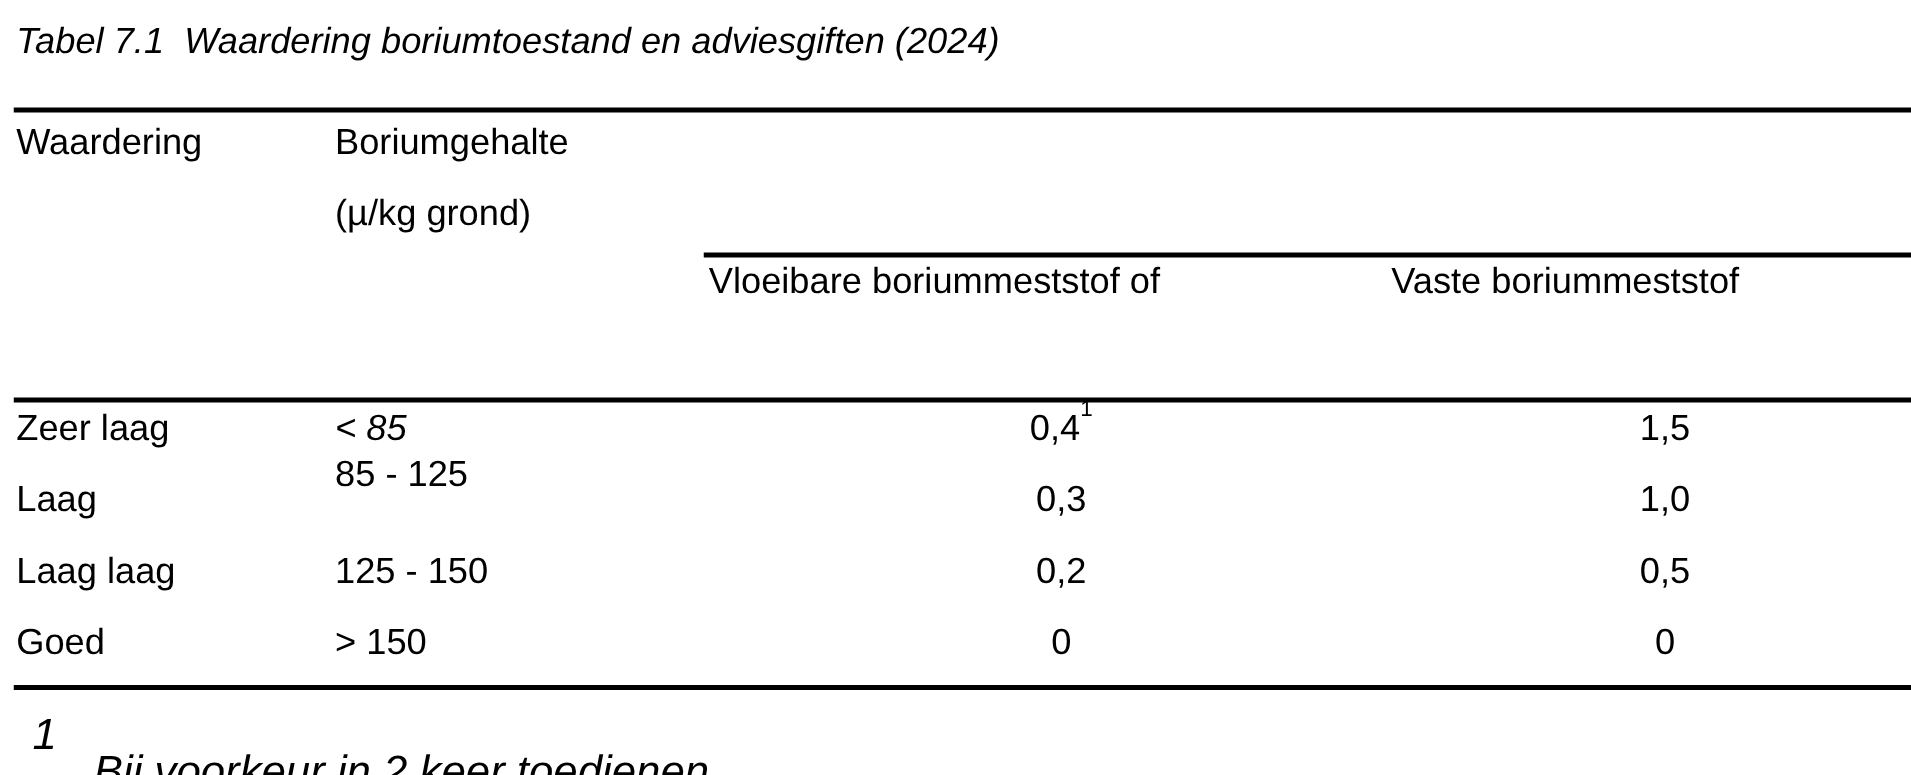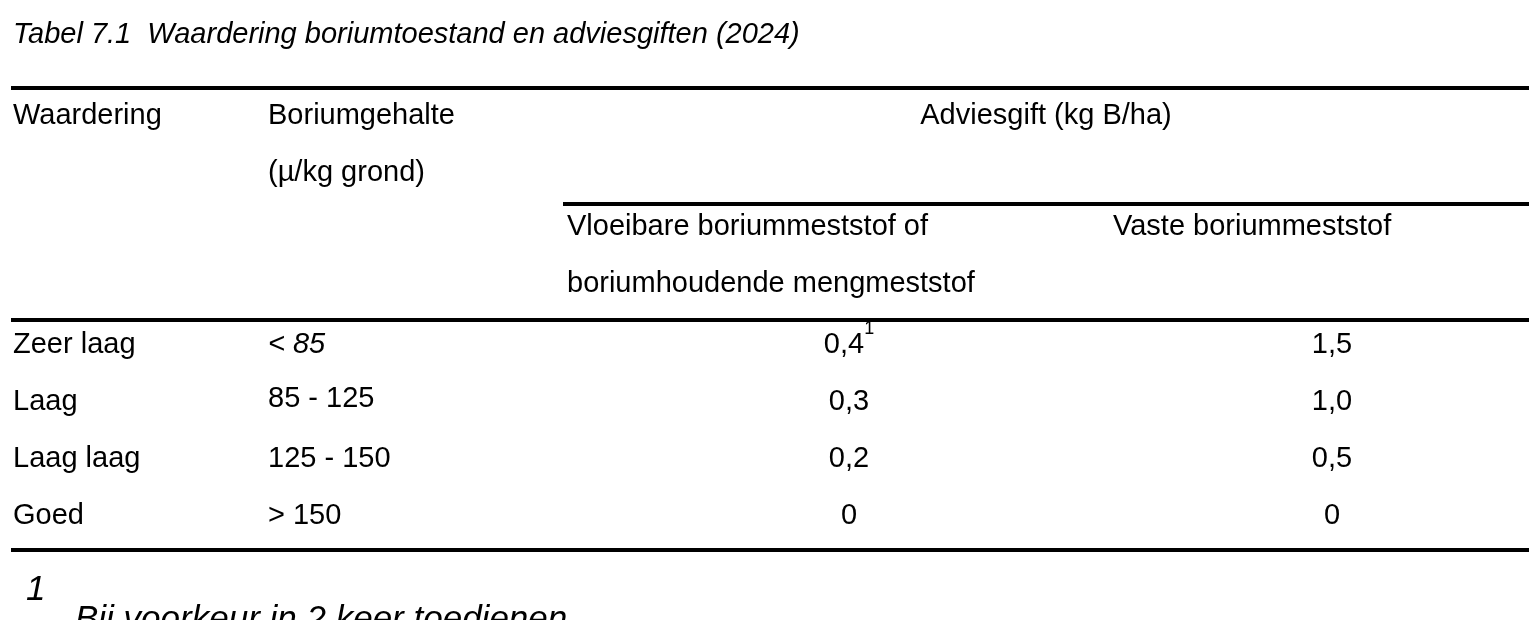--- a/index.html
+++ b/index.html
@@ -44,40 +44,38 @@
 
 <div id="canvas">
 
   <div class="txt italic" style="left:13px; top:18px;">Tabel 7.1  Waardering boriumtoestand en adviesgiften (2024)</div>
 
   <div class="rule" style="left:11px; top:86px; width:1518px;"></div>
 
   <div class="txt" style="left:13px; top:99px;">Waardering</div>
   <div class="txt" style="left:268px; top:156px;">(µ/kg grond)</div>
   <div class="txt" style="left:268px; top:99px;">Boriumgehalte</div>
-  <div class="txt center col3" style="top:99px; left:563px; width:966px;">Adviesgift (kg B/ha)</div>
 
   <div class="rule" style="left:563px; top:202px; width:966px;"></div>
 
   <div class="txt" style="left:567px; top:210px;">Vloeibare boriummeststof of</div>
-  <div class="txt" style="left:567px; top:267px;">boriumhoudende mengmeststof</div>
   <div class="txt" style="left:1113px; top:210px;">Vaste boriummeststof</div>
 
   <div class="rule" style="left:11px; top:318px; width:1518px;"></div>
 
   <div>
     <div class="txt" style="left:13px; top:328px;">Zeer laag</div>
     <div class="txt" style="left:268px; top:328px;font-style:italic;">&lt; 85</div>
     <div class="txt center col3" style="top:328px;"><span>0,4</span><sup class="fn">1</sup></div>
     <div class="txt center col4" style="top:328px;">1,5</div>
   </div>
 
   <div>
     <div class="txt" style="left:13px; top:385px;">Laag</div>
-    <div class="txt" style="left:268px; top:382px;text-align:center;">85 - 125</div>
+    <div class="txt" style="left:268px; top:365px;text-align:center;">85 - 125</div>
     <div class="txt center col3" style="top:385px;">0,3</div>
     <div class="txt center col4" style="top:385px;">1,0</div>
   </div>
 
   <div>
     <div class="txt" style="left:13px; top:442px;">Laag laag</div>
     <div class="txt" style="left:268px; top:442px;">125 - 150</div>
     <div class="txt center col3" style="top:442px;">0,2</div>
     <div class="txt center col4" style="top:442px;">0,5</div>
   </div>

